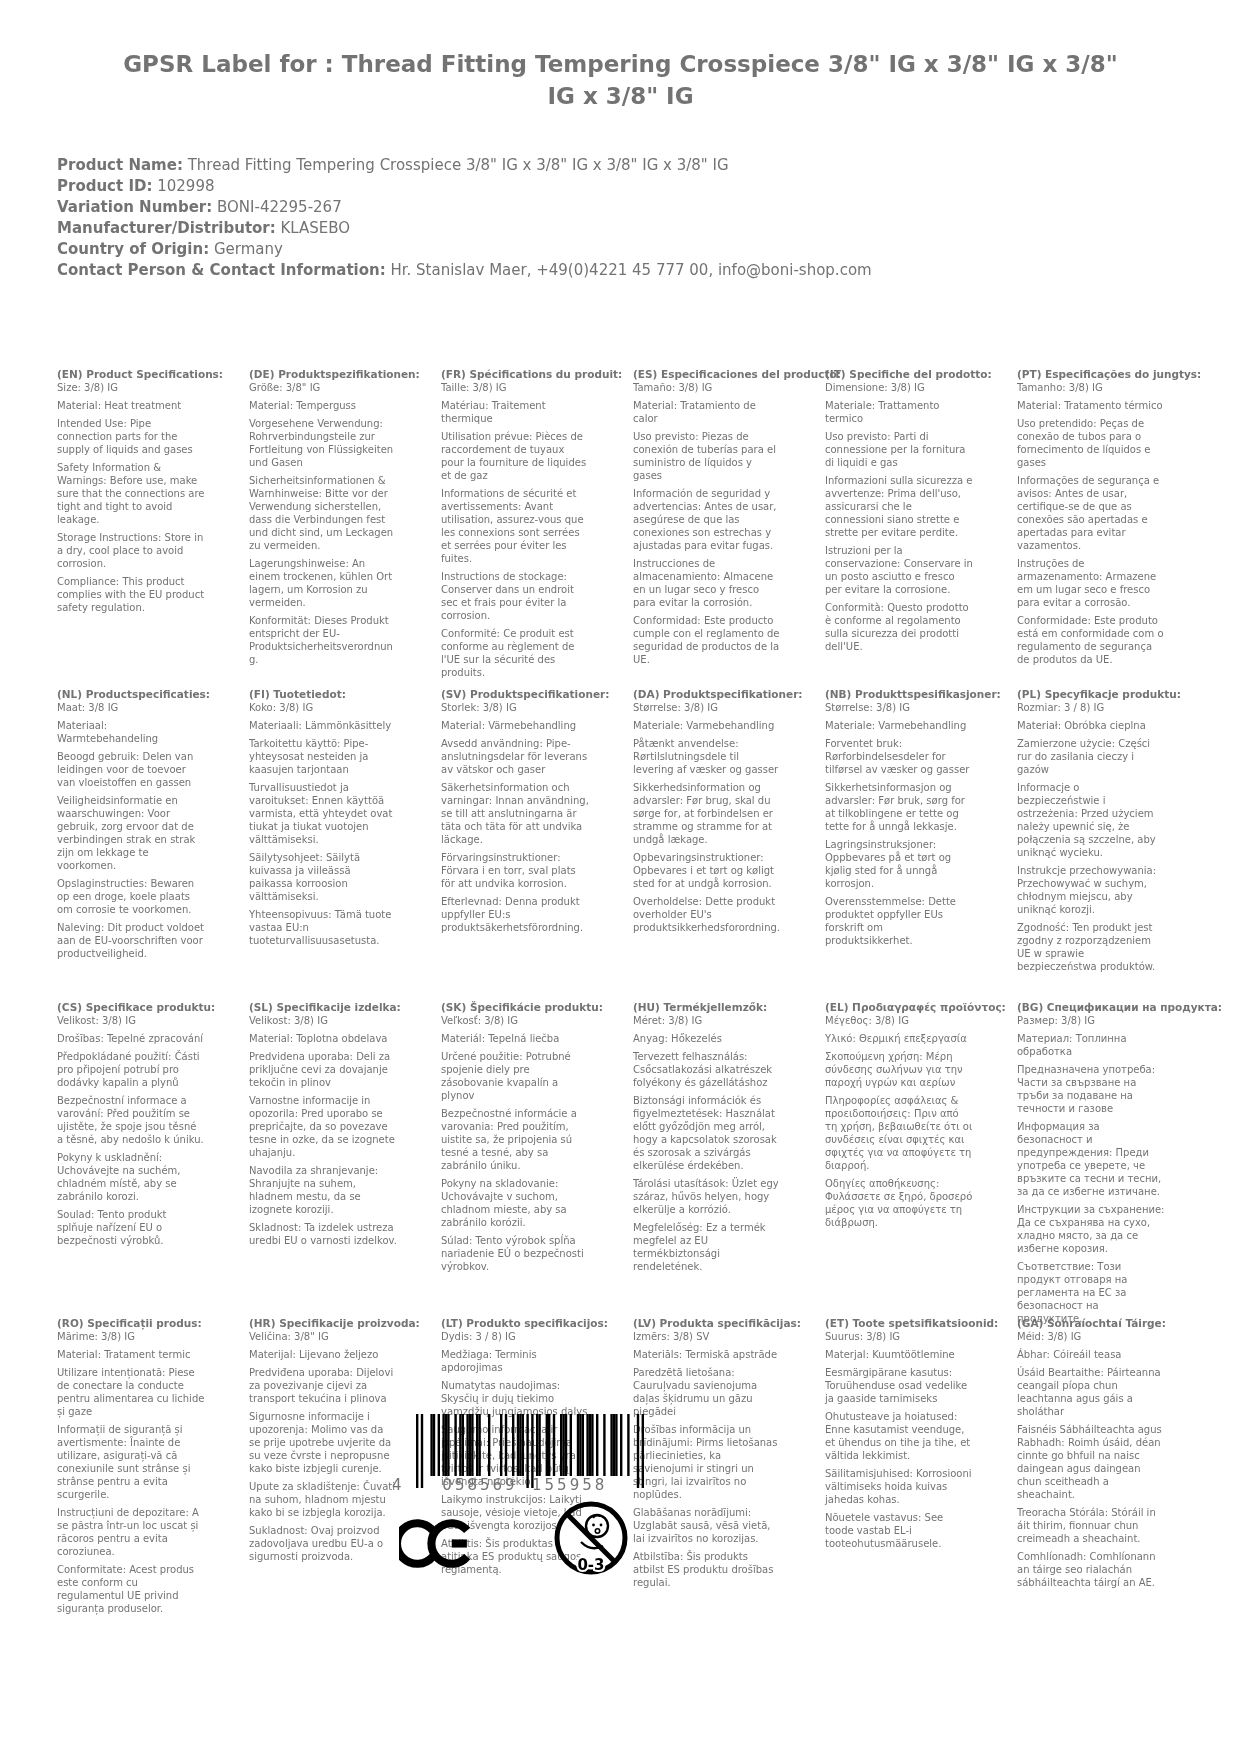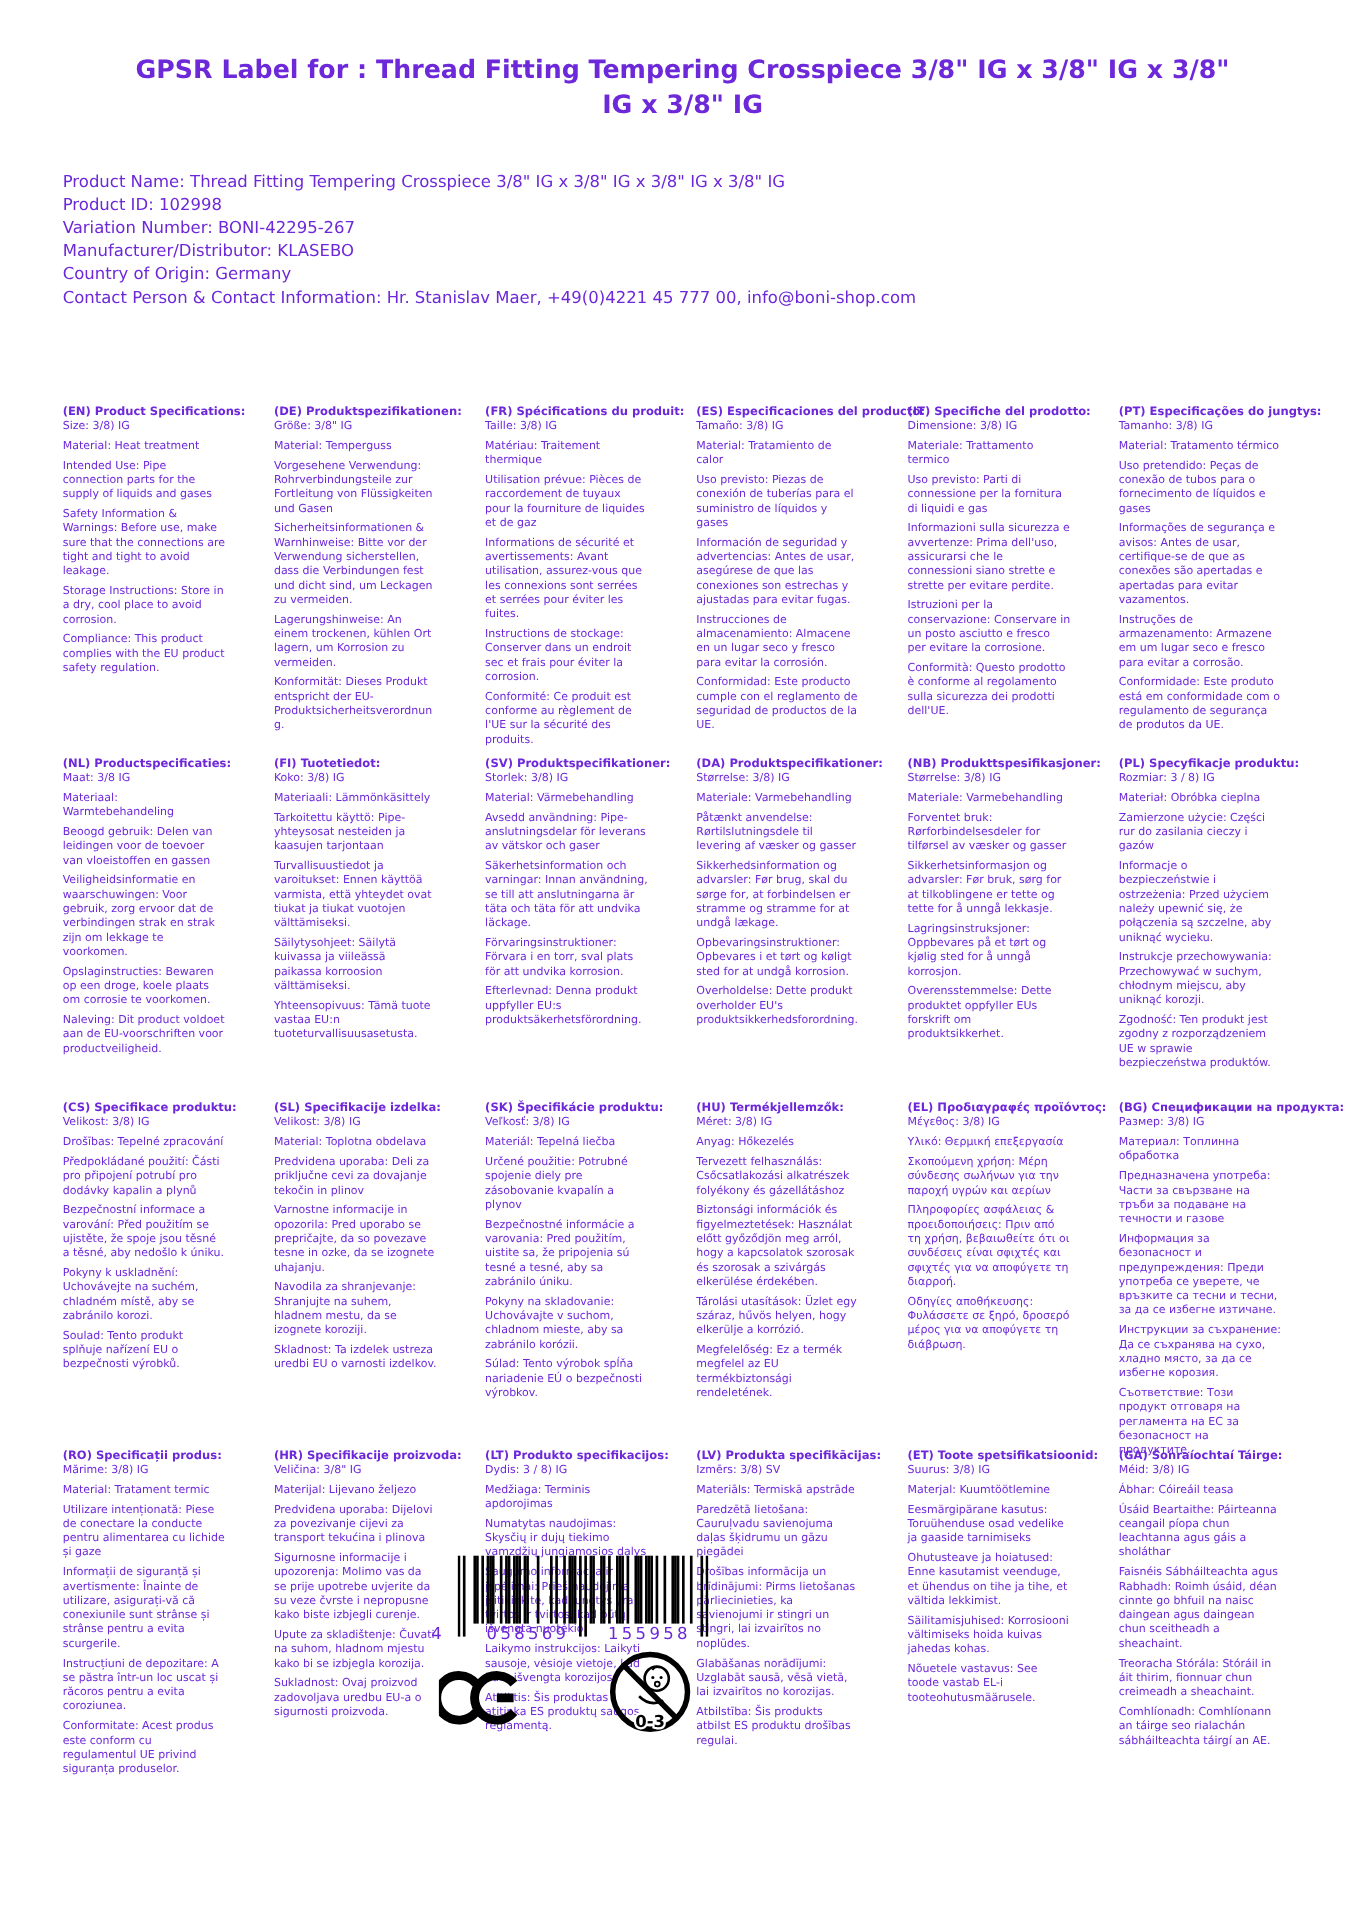--- a/index.html
+++ b/index.html
@@ -1,47 +1,47 @@
 <!DOCTYPE html>
 <html><head>
 <meta charset="utf-8">
 <style>
   html,body { margin:0; padding:0; background:#e8e8e8; }
   .page {
     position:relative; width:1241px; height:1754px; margin:0 auto;
-    background:#ffffff; color:#6d28d9;
+    background:#ffffff; color:#737373;
     font-family:"DejaVu Sans", sans-serif;
     overflow:hidden;
   }
   .title {
     position:absolute; top:48px; left:120px; width:1001px;
     text-align:center; font-weight:bold; font-size:23px; line-height:32px;
   }
   .product-info {
     position:absolute; top:155px; left:57px; width:1120px;
     font-size:15px; line-height:21px;
   }
-  .pi-label { font-weight:normal; }
+  .pi-label { font-weight:bold; }
   .specs-grid {
     position:absolute; top:334px; left:57px; width:1152px;
     display:grid; grid-template-columns:repeat(6, 1fr);
     grid-template-rows:320px 313px 316px auto;
     margin-top:34px;
   }
   .spec-block { width:148px; font-size:10px; line-height:13px; }
   .spec-header { font-weight:bold; font-size:10.5px; white-space:nowrap; }
   .spec-item { overflow-wrap:anywhere; }
   .spec-item + .spec-item { margin-top:5px; }
 
   .barcode { position:absolute; left:392px; top:1414px; width:252px; height:86px; }
   .barcode svg { position:absolute; left:24px; top:0; width:228px; height:74px; }
   .bc-digit { position:absolute; top:62px; font-size:15px; }
   .bc-lead  { left:0; }
   .bc-left  { left:40px;  width:96px; text-align:center; letter-spacing:3px; }
-  .bc-right { left:140px; width:96px; text-align:right; letter-spacing:3px; }
+  .bc-right { left:140px; width:96px; text-align:left; letter-spacing:3px; }
 
   .ce-mark { position:absolute; left:399px; top:1518px; width:76px; height:51px; }
   .ce-mark svg { width:100%; height:100%; }
   .age-warning { position:absolute; left:551px; top:1498px; width:80px; height:80px; }
   .age-warning svg { width:100%; height:100%; }
   .age-text {
     font-family:"DejaVu Sans", sans-serif; font-size:15px; font-weight:bold;
     paint-order:stroke; stroke:#ffffff; stroke-width:4px; fill:#000;
   }
 </style>

